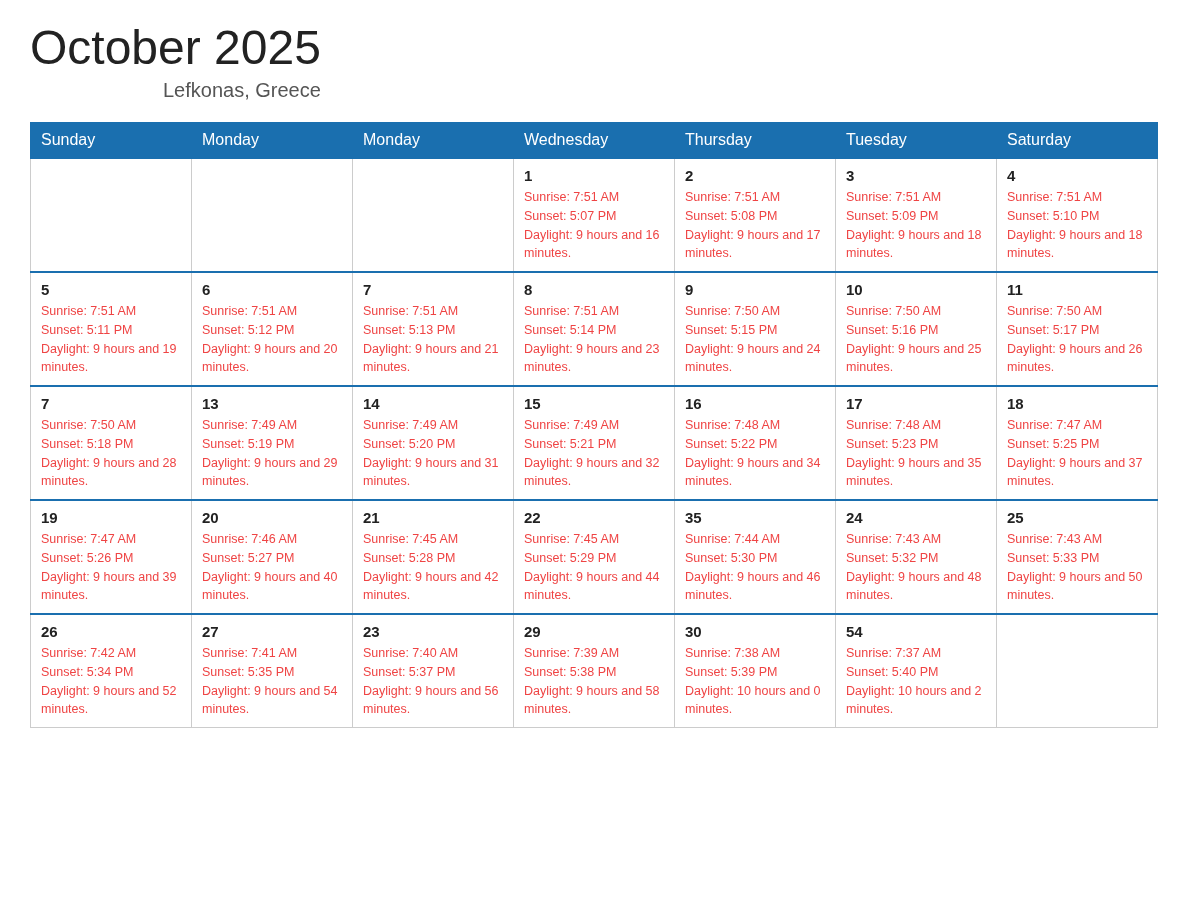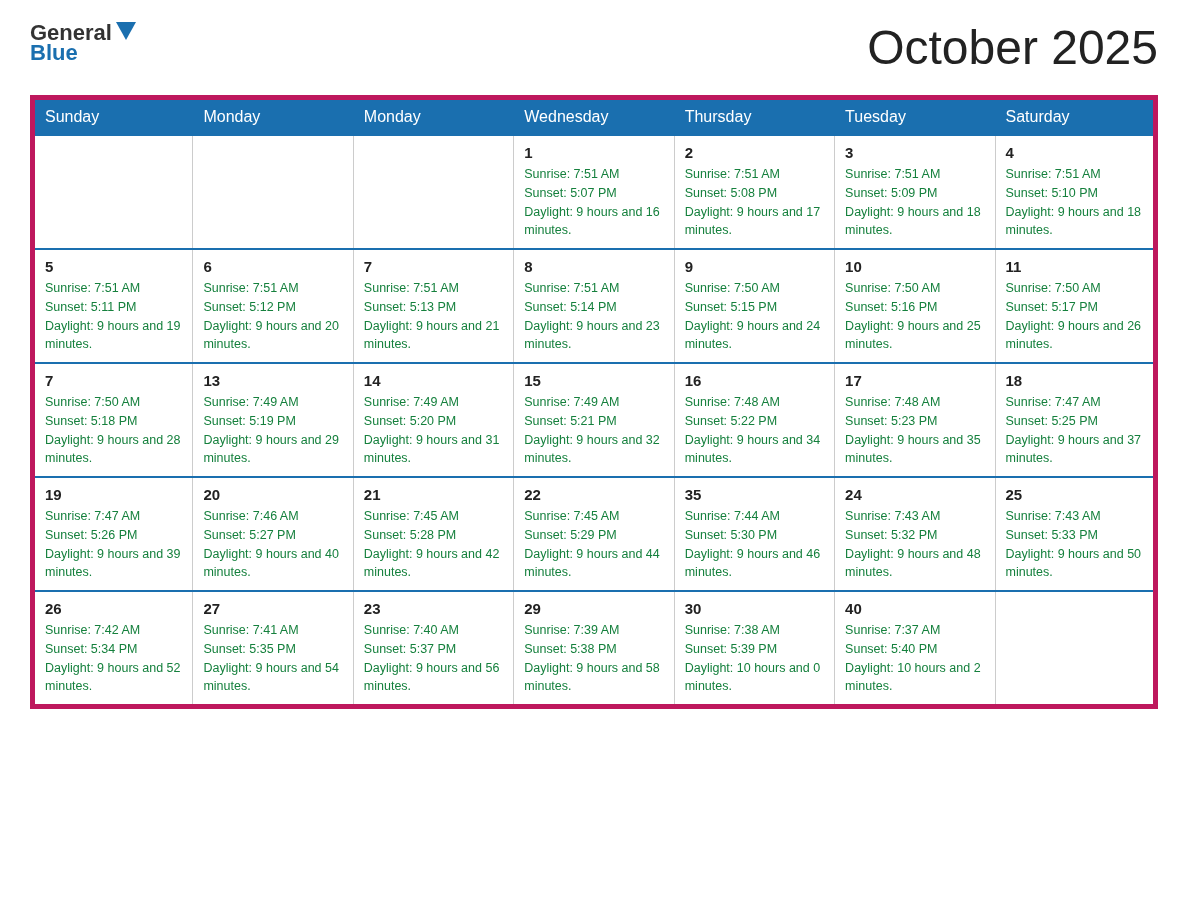--- a/index.html
+++ b/index.html
@@ -40,21 +40,21 @@
       color: #222;
     }
     .calendar-subtitle {
       font-size: 20px;
       color: #555;
       margin-top: 4px;
     }
     .calendar-table {
       width: 100%;
       border-collapse: collapse;
-      border: 5px solid #be185d;
+      border: 1px solid #be185d;
     }
     .calendar-table th {
       background-color: #1a6faf;
       color: #ffffff;
       text-align: left;
       padding: 8px 10px;
       font-size: 16px;
       font-weight: normal;
       border: 1px solid #1a6faf;
     }
@@ -68,49 +68,37 @@
       color: #333;
     }
     .day-number {
       font-size: 15px;
       font-weight: bold;
       color: #222;
       margin-bottom: 4px;
     }
     .day-info {
       font-size: 12.5px;
-      color: #15803d;
+      color: #ef4444;
       line-height: 1.5;
     }
     .empty-cell {
       background: #fff;
     }
     tr.week-row td {
       border-top: 2px solid #1a6faf;
     }
   </style>
 </head>
 <body>
 
 <div class="header">
-  <div class="logo">
-    <div style="display:flex; flex-direction:column; align-items:flex-start;">
-      <div style="display:flex; align-items:center;">
-        <span class="logo-text-general">General</span>
-        <div style="display:inline-block; margin-left:4px; margin-top:2px;">
-          <svg width="20" height="20" viewBox="0 0 20 20">
-            <polygon points="0,0 20,0 10,18" fill="#1a6faf"></polygon>
-          </svg>
-        </div>
-      </div>
-      <span class="logo-text-blue" style="margin-top:-6px;">Blue</span>
-    </div>
-  </div>
   <div class="title-block">
     <div class="calendar-title">October 2025</div>
+    <div class="calendar-subtitle">Lefkonas, Greece</div>
   </div>
 </div>
 
 <table class="calendar-table">
   <thead>
     <tr>
       <th>Sunday</th>
       <th>Monday</th>
       <th>Monday</th>
       <th>Wednesday</th>
@@ -246,19 +234,19 @@
         </td>
         <td>
           <div class="day-number">29</div>
           <div class="day-info">Sunrise: 7:39 AM<br>Sunset: 5:38 PM<br>Daylight: 9 hours and 58 minutes.</div>
         </td>
         <td>
           <div class="day-number">30</div>
           <div class="day-info">Sunrise: 7:38 AM<br>Sunset: 5:39 PM<br>Daylight: 10 hours and 0 minutes.</div>
         </td>
         <td>
-          <div class="day-number">40</div>
+          <div class="day-number">54</div>
           <div class="day-info">Sunrise: 7:37 AM<br>Sunset: 5:40 PM<br>Daylight: 10 hours and 2 minutes.</div>
         </td>
         <td class="empty-cell"></td>
       </tr>
     </tbody>
 </table>
 
 </body></html>

